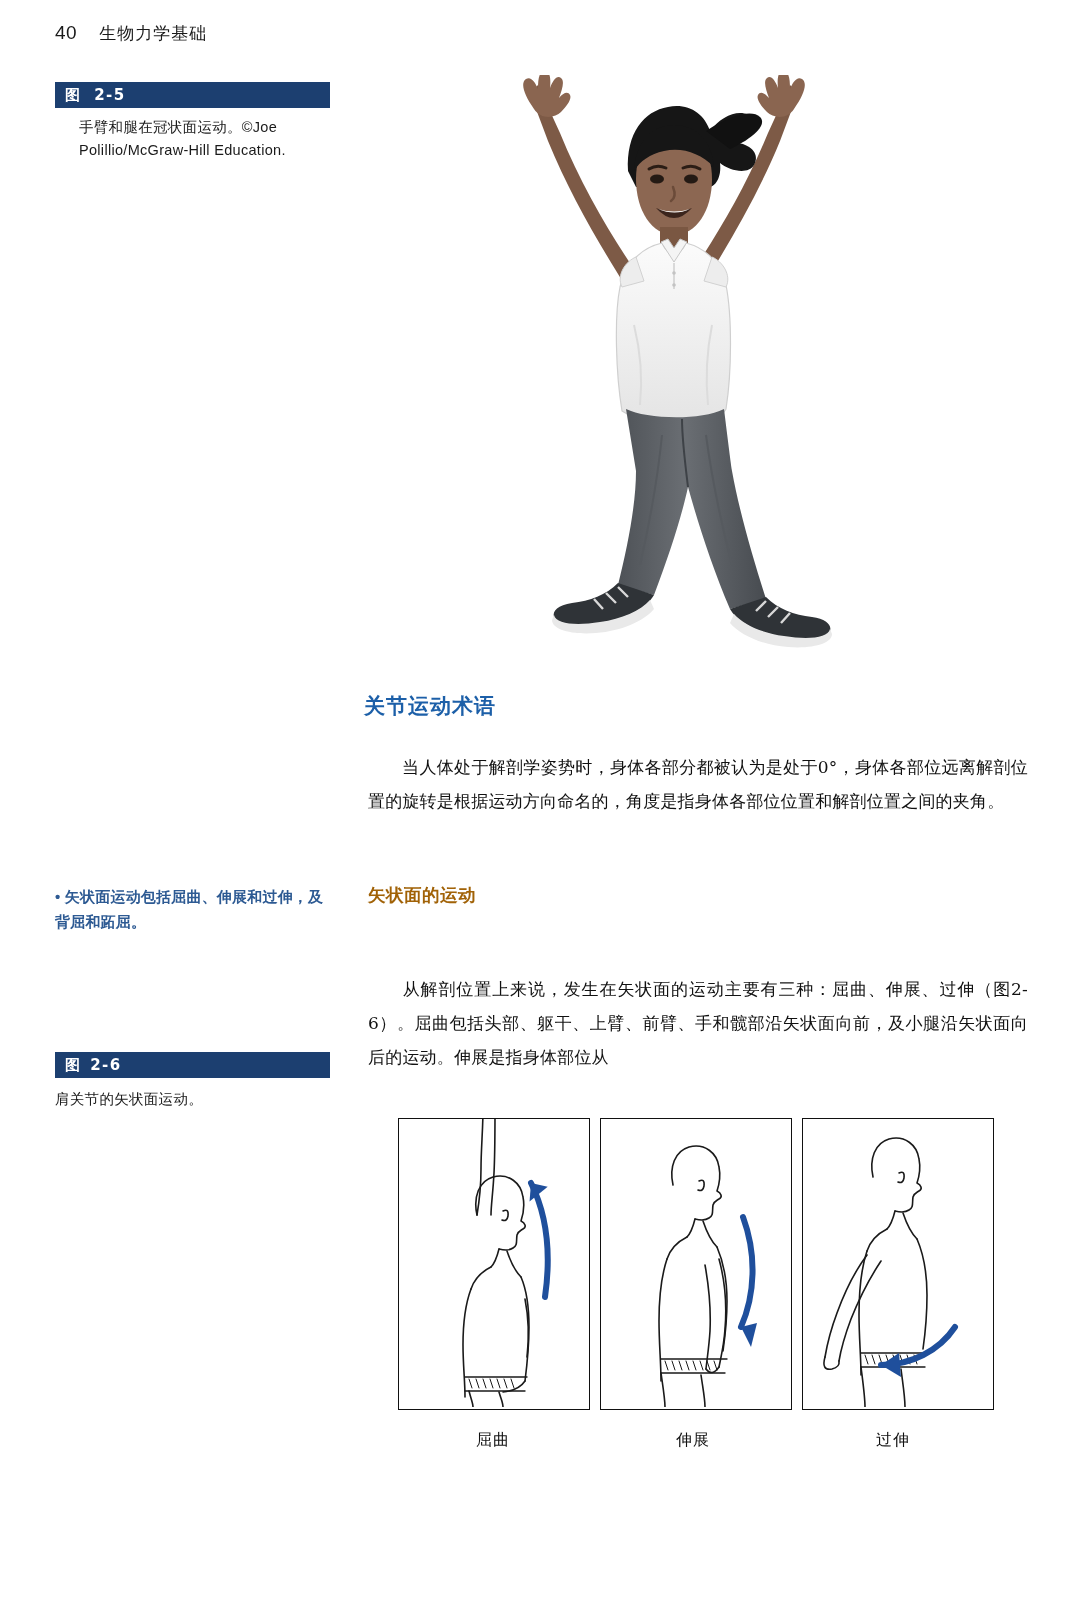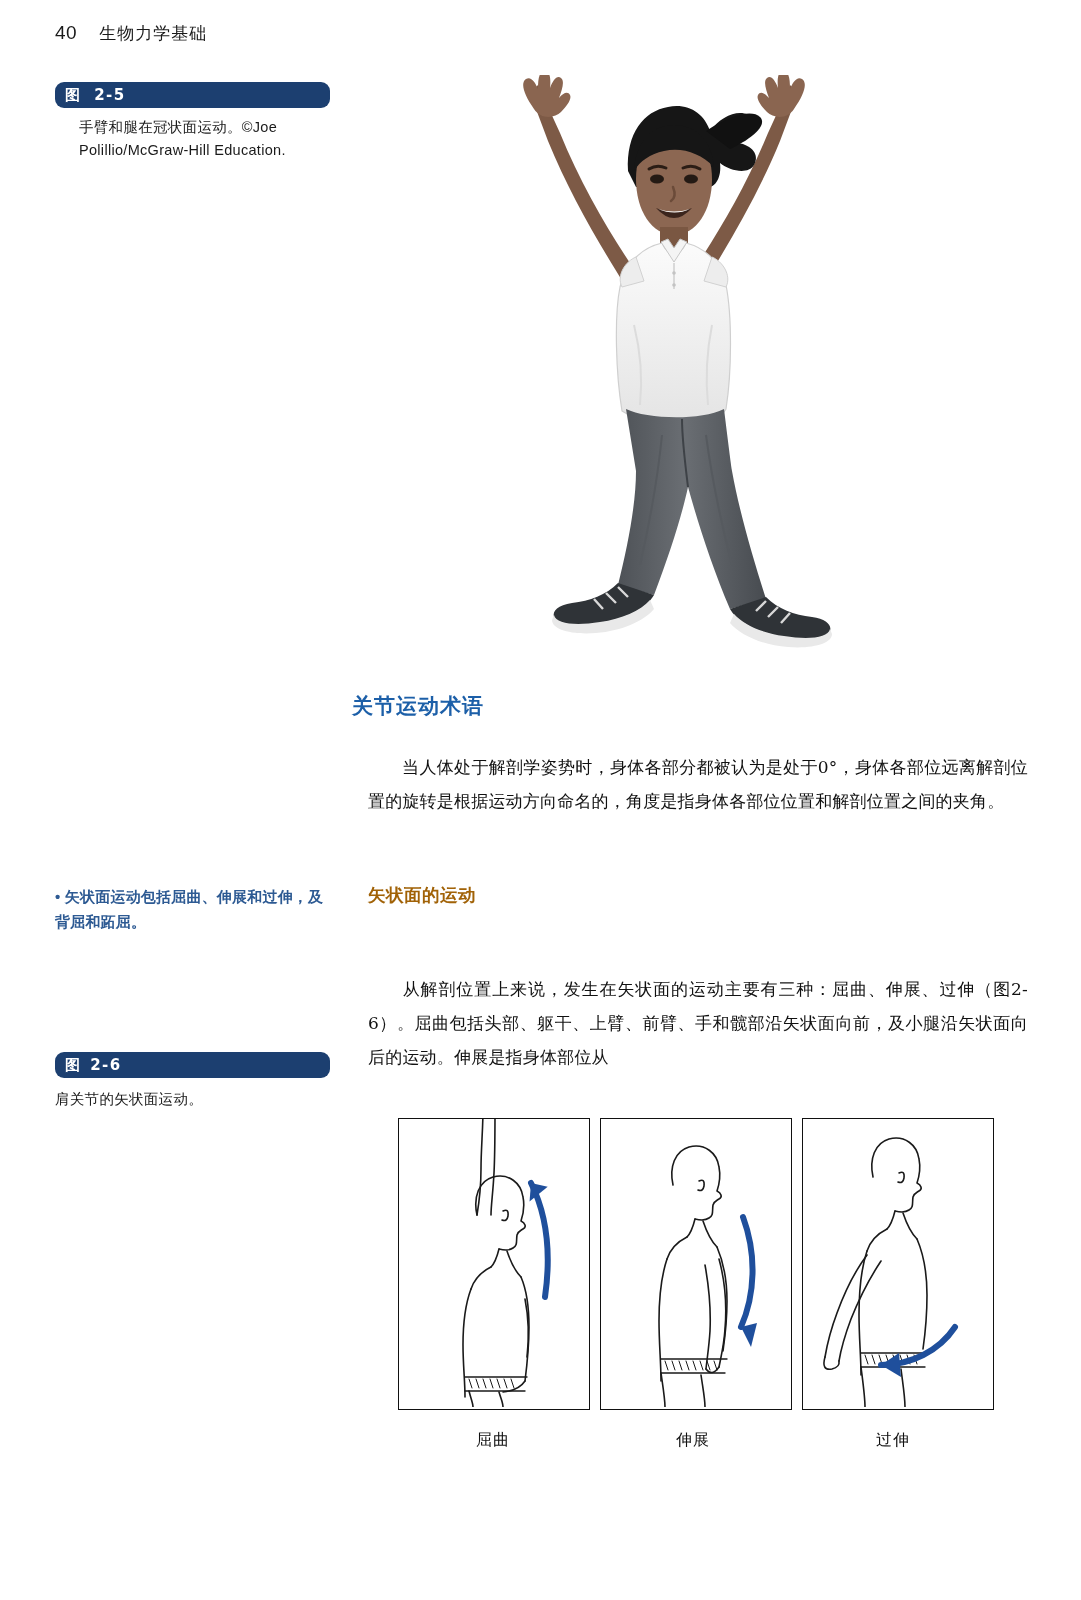--- a/index.html
+++ b/index.html
@@ -40,21 +40,20 @@
   .fig-bar {
     position: absolute;
     background: #1c3f70;
     color: #ffffff;
     height: 26px;
     line-height: 26px;
     font-size: 15px;
     font-weight: bold;
     padding-left: 10px;
     letter-spacing: 1px;
-    border-radius: 9px;
   }
   .fig-bar .fig-num {
     font-family: "DejaVu Sans", sans-serif;
     letter-spacing: 1.5px;
   }
   .fig-caption {
     position: absolute;
     font-size: 14.5px;
     line-height: 1.6;
     color: #1a1a1a;
@@ -229,21 +228,21 @@
       <path d="M176 518 l 10 10 M188 512 l 10 10 M164 524 l 9 10" stroke="#d8d8d8" stroke-width="2.4"></path>
     </g>
     <g>
       <path d="M336 522 C 348 534, 364 540, 382 542 C 396 544, 402 550, 400 556 C 398 564, 378 566, 354 562 C 328 558, 308 548, 300 534 Z" fill="#2f3337"></path>
       <path d="M400 554 C 398 563, 378 565, 354 561 C 332 558, 314 550, 304 539 L 300 548 C 310 560, 332 570, 358 572 C 384 574, 402 568, 402 559 Z" fill="#e9e9e9"></path>
       <path d="M348 532 l -10 10 M336 526 l -10 10 M360 538 l -9 10" stroke="#d8d8d8" stroke-width="2.4"></path>
     </g>
   </svg>
 </div>
 
-<div class="section-heading-blue" style="left:352px; top:692px;">关节运动术语</div>
+<div class="section-heading-blue" style="left:364px; top:692px;">关节运动术语</div>
 
 <div class="body-para" style="left:368px; top:750px; width:660px;">
   <span class="indent"></span><span>当人体处于解剖学姿势时，身体各部分都被认为是处于0°，身体各部位远离解剖位置的旋转是根据运动方向命名的，角度是指身体各部位位置和解剖位置之间的夹角。</span>
 </div>
 
 <div class="margin-note" style="left:55px; top:885px; width:272px;">
   <span class="bullet">•</span>
   <span>矢状面运动包括屈曲、伸展和过伸，及背屈和跖屈。</span>
 </div>
 

